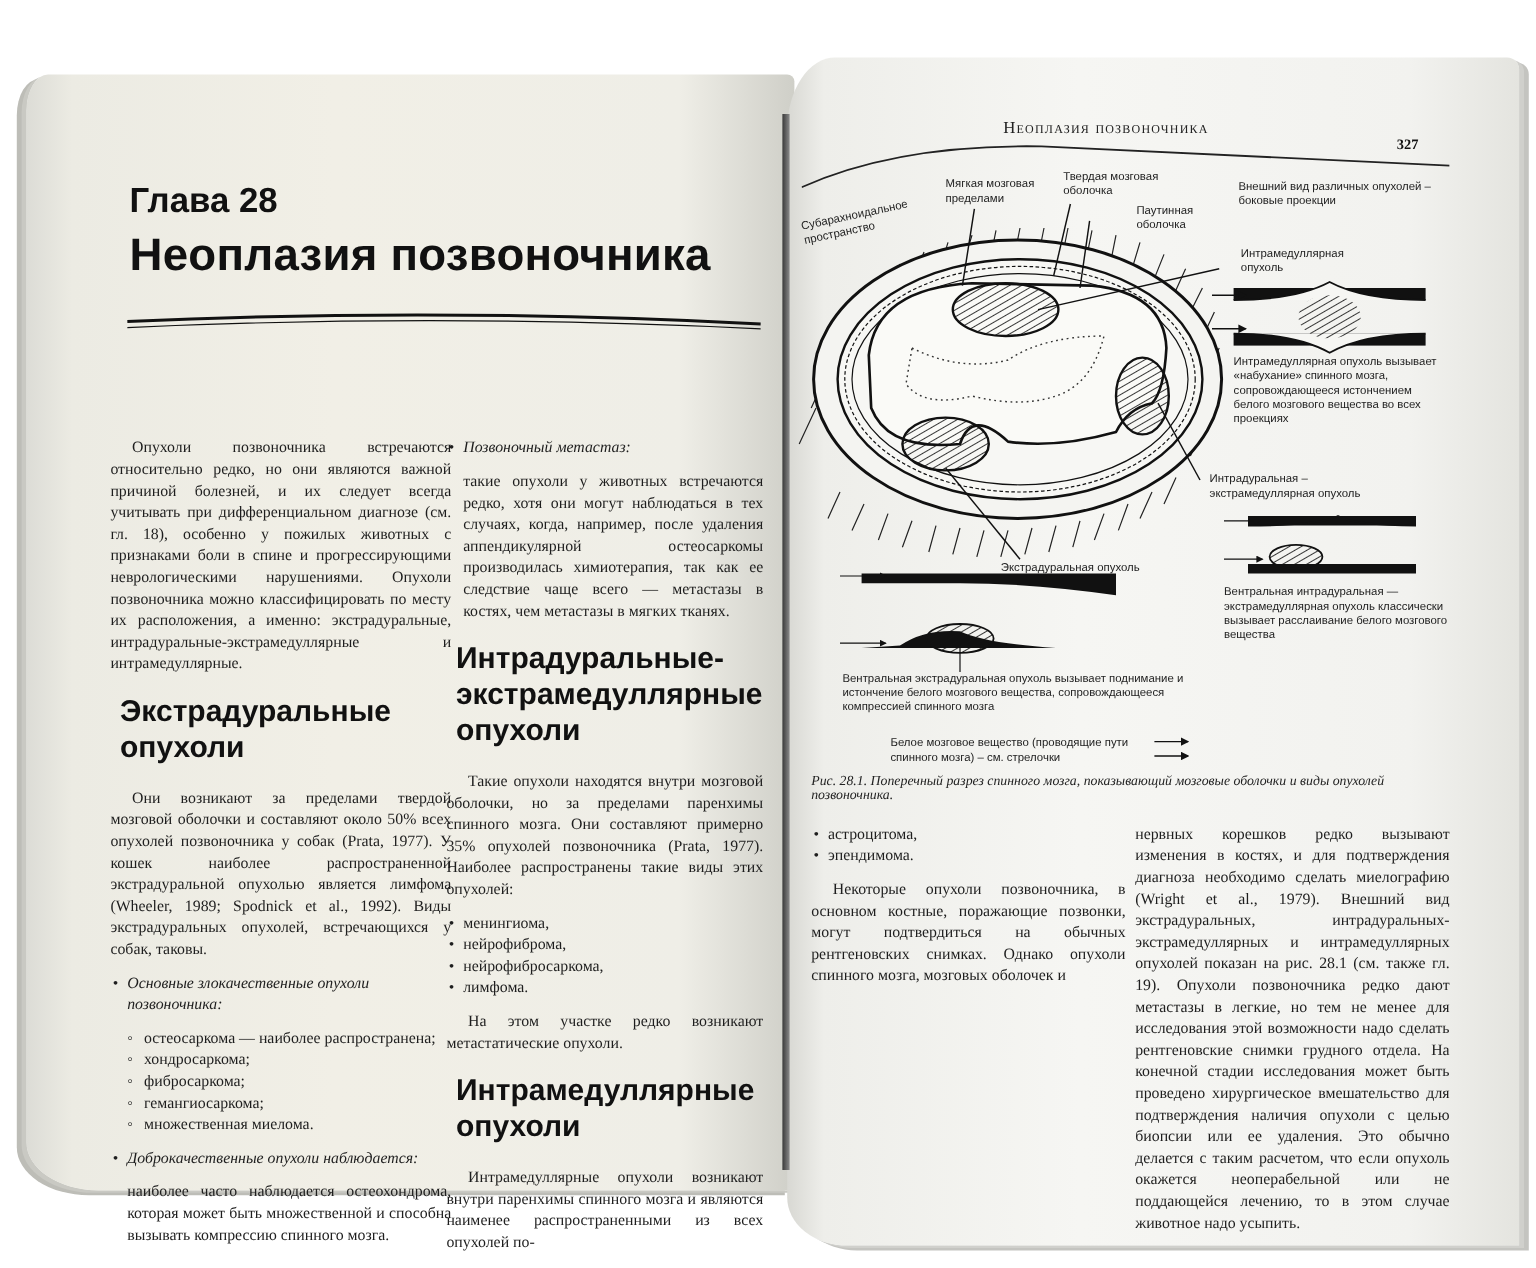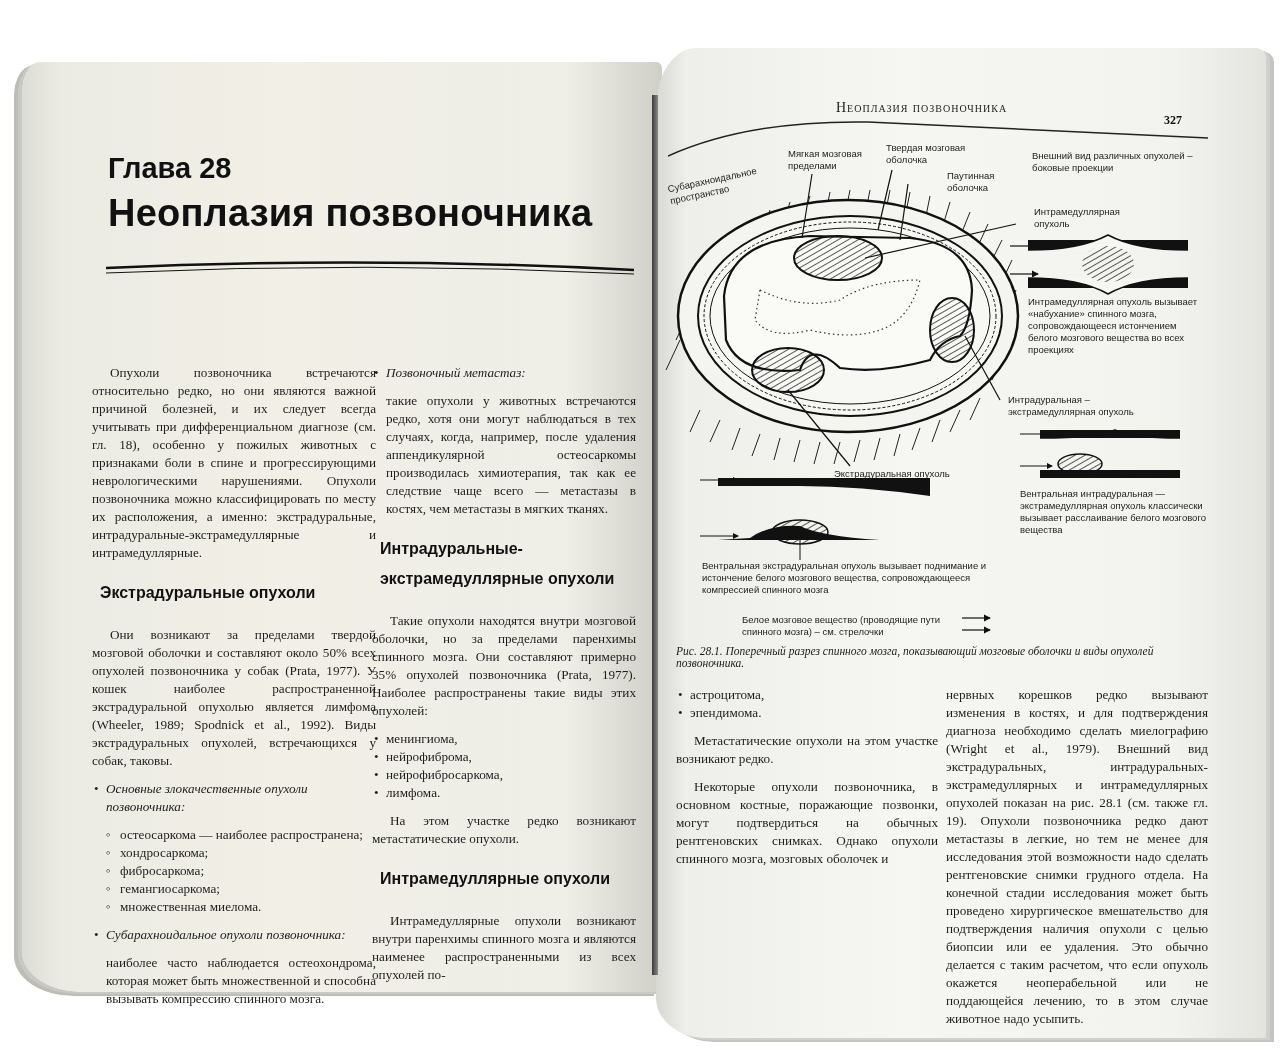--- a/index.html
+++ b/index.html
@@ -33,21 +33,21 @@
     position: absolute; left: 108px; top: 192px;
     font-family: "Liberation Sans", sans-serif; font-size: 38px; font-weight: bold; color: #111;
     letter-spacing: 0.2px;
   }
   .title-rule { position: absolute; left: 106px; top: 248px; width: 528px; height: 28px; }
 
   .col { position: absolute; font-size: 13.2px; line-height: 18px; text-align: justify; }
   .col p { text-indent: 18px; margin-bottom: 10px; }
   .col p.noindent { text-indent: 0; }
   .col h2 {
-    font-family: "Liberation Sans", sans-serif; font-size: 16px; line-height: 30px;
+    font-family: "Liberation Sans", sans-serif; font-size: 25px; line-height: 30px;
     font-weight: bold; color: #111; margin: 16px 0 18px 8px; text-align: left;
   }
   .col ul { list-style: none; margin: 0 0 10px 0; }
   .col ul li { position: relative; padding-left: 14px; text-align: left; }
   .col ul li::before { content: "•"; position: absolute; left: 2px; top: 0; }
   .col ul.sub li { padding-left: 28px; }
   .col ul.sub li::before { content: "◦"; left: 14px; }
   .col .bullet-head { font-style: italic; }
   .col .bullet-body { padding-left: 14px; }
 
@@ -101,21 +101,21 @@
     <li><span class="bullet-head">Основные злокачественные опухоли позвоночника:</span></li>
   </ul>
   <ul class="sub">
     <li>остеосаркома — наиболее распространена;</li>
     <li>хондросаркома;</li>
     <li>фибросаркома;</li>
     <li>гемангиосаркома;</li>
     <li>множественная миелома.</li>
   </ul>
   <ul>
-    <li><span class="bullet-head">Субарахноидальное опухоли позвоночника:</span></li>
+    <li><span class="bullet-head">Доброкачественные опухоли наблюдается:</span></li>
   </ul>
   <p class="noindent bullet-body">наиболее часто наблюдается остеохондрома, которая может быть множественной и способна вызывать компрессию спинного мозга.</p>
 </div>
 
 <div class="col col-l2">
   <ul>
     <li><span class="bullet-head">Позвоночный метастаз:</span></li>
   </ul>
   <p class="noindent bullet-body">такие опухоли у животных встречаются редко, хотя они могут наблюдаться в тех случаях, когда, например, после удаления аппендикулярной остеосаркомы производилась химиотерапия, так как ее следствие чаще всего — метастазы в костях, чем метастазы в мягких тканях.</p>
   <h2>Интрадуральные-экстрамедуллярные опухоли</h2>
@@ -220,19 +220,18 @@
   <div class="lbl" style="left:42px;top:420px;width:290px;">Вентральная экстрадуральная опухоль вызывает поднимание и истончение белого мозгового вещества, сопровождающееся компрессией спинного мозга</div>
   <div class="lbl" style="left:82px;top:474px;width:210px;">Белое мозговое вещество (проводящие пути спинного мозга) – см. стрелочки</div>
 </div>
 <div class="caption">Рис. 28.1. Поперечный разрез спинного мозга, показывающий мозговые оболочки и виды опухолей позвоночника.</div>
 
 <div class="col col-r1">
   <ul>
     <li>астроцитома,</li>
     <li>эпендимома.</li>
   </ul>
-  <p>Метастатические опухоли на этом участке возникают редко.</p>
   <p>Некоторые опухоли позвоночника, в основном костные, поражающие позвонки, могут подтвердиться на обычных рентгеновских снимках. Однако опухоли спинного мозга, мозговых оболочек и</p>
 </div>
 
 <div class="col col-r2">
   <p class="noindent">нервных корешков редко вызывают изменения в костях, и для подтверждения диагноза необходимо сделать миелографию (Wright et al., 1979). Внешний вид экстрадуральных, интрадуральных-экстрамедуллярных и интрамедуллярных опухолей показан на рис. 28.1 (см. также гл. 19). Опухоли позвоночника редко дают метастазы в легкие, но тем не менее для исследования этой возможности надо сделать рентгеновские снимки грудного отдела. На конечной стадии исследования может быть проведено хирургическое вмешательство для подтверждения наличия опухоли с целью биопсии или ее удаления. Это обычно делается с таким расчетом, что если опухоль окажется неоперабельной или не поддающейся лечению, то в этом случае животное надо усыпить.</p>
 </div>
 
 </body></html>

